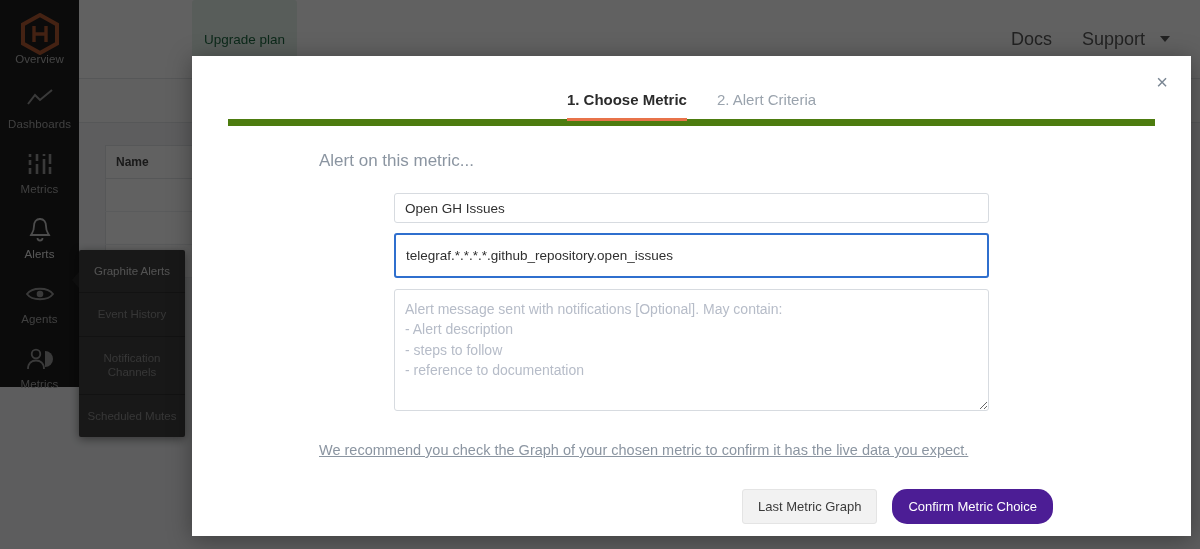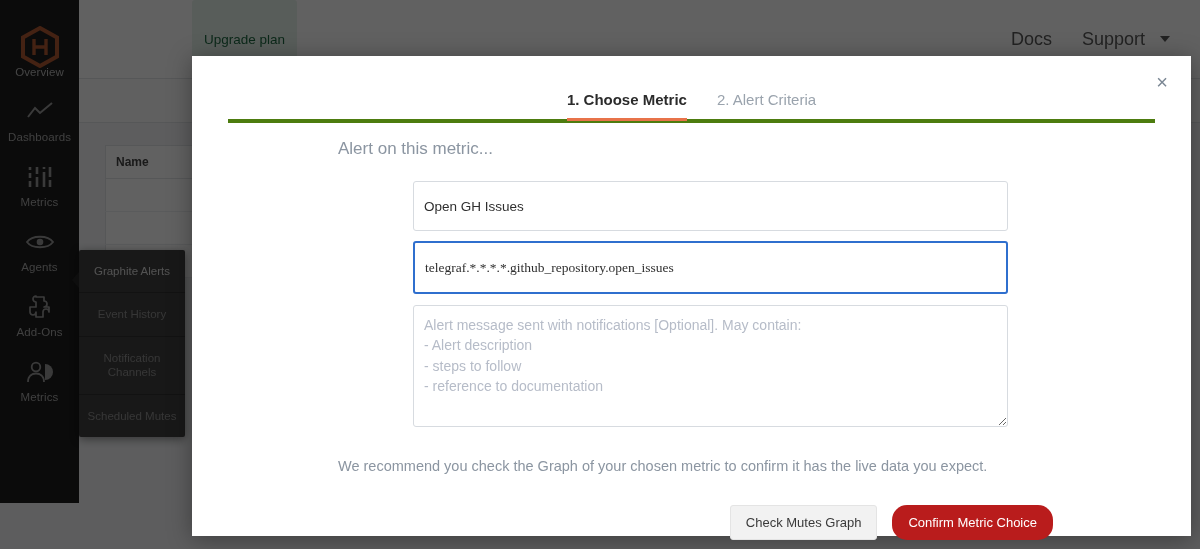--- a/index.html
+++ b/index.html
@@ -101,27 +101,27 @@
   .bg-table td {
     padding: 9px 10px;
     border-bottom: 1px solid #eceef1;
   }
 
   
   .sidebar {
     position: absolute;
     left: 0; top: 0;
     width: 79px;
-    height: 503px;
+    height: 387px;
     background: #1d1d1d;
     z-index: 40;
     display: flex;
     flex-direction: column;
     align-items: center;
-    padding-top: 23px;
+    padding-top: 10px;
     text-align: right;
   }
 
   .nav-item {
     width: 79px;
     padding: 11px 0 10px;
     display: flex;
     flex-direction: column;
     align-items: center;
     gap: 6px;
@@ -210,67 +210,66 @@
     font-family: "Liberation Sans", sans-serif;
   }
 
   .modal-tabs {
     position: relative;
     display: flex;
     justify-content: center;
     gap: 30px;
     padding-top: 33px;
     margin: 0 36px;
-    border-bottom: 4px solid #4d7c0f;
+    border-bottom: 7px solid #4d7c0f;
   }
   .tab {
     font-size: 15px;
     padding-bottom: 10px;
     cursor: pointer;
     color: #9aa3ad;
     position: relative;
     top: 2px;
   }
   .tab.is-active {
     color: #2b2b2b;
     font-weight: 700;
     border-bottom: 3px solid #e8734a;
   }
 
-  .modal-body { padding: 16px 0 0; margin-left: 19px; }
+  .modal-body { padding: 25px 0 0; }
 
   .section-title {
     font-size: 17px;
     color: #8b95a1;
     margin-left: 127px;
     margin-bottom: 22px;
   }
 
   .field-wrap {
     width: 595px;
     margin: 0 auto 0 202px;
   }
 
   .txt-input {
     display: block;
     width: 595px;
-    height: 50px;
+    height: 30px;
     border: 1px solid #d7dbe0;
     border-radius: 3px;
     padding: 0 10px;
     font-size: 13.5px;
     color: #2f2f2f;
     font-family: "Liberation Sans", sans-serif;
     outline: none;
     background: #fff;
   }
   .txt-input.is-focused {
     border: 2px solid #2f6fce;
-    height: 53px;
-    font-family: Liberation Serif, serif;
+    height: 45px;
   }
   .gap-8 { height: 10px; }
 
   .txt-area {
     display: block;
     width: 595px;
     height: 122px;
     margin-top: 11px;
     border: 1px solid #d7dbe0;
     border-radius: 3px;
@@ -284,20 +283,21 @@
     background: #fff;
   }
   .txt-area::placeholder { color: #b6bcc8; }
   .txt-input::placeholder { color: #b6bcc8; }
 
   .recommend-text {
     font-size: 14.5px;
     color: #8b95a1;
     margin-left: 127px;
     margin-top: 31px;
+    text-decoration: underline;
   }
 
   .modal-actions {
     display: flex;
     justify-content: flex-end;
     gap: 15px;
     padding: 31px 138px 0 0;
   }
   .btn {
     font-size: 13px;
@@ -306,21 +306,21 @@
     cursor: pointer;
     font-family: "Liberation Sans", sans-serif;
     border: 1px solid transparent;
   }
   .btn-secondary {
     background: #f2f2f2;
     color: #3a3a3a;
     border-color: #e4e4e4;
   }
   .btn-primary {
-    background: #b91c1c;
+    background: #4c1d95;
     color: #ffffff;
     border-radius: 15px;
   }
 </style>
 </head>
 <body>
 
 <div id="app">
 
   <div class="bg-layer">
@@ -402,39 +402,41 @@
             <path d="M3 1 V4 M3 7 V12 M3 15 V21"></path>
             <path d="M10 1 V8 M10 11 V21"></path>
             <path d="M17 1 V3 M17 6 V21"></path>
             <path d="M23 1 V11 M23 14 V21"></path>
           </g>
         </svg>
       </span>
       <span class="nav-label">Metrics</span>
     </a>
 
+    <a class="nav-item is-active">
+      <span class="nav-icon">
+        <svg width="24" height="25" viewBox="0 0 24 25">
+          <path d="M12 2 C8 2 6 5 6 9 c0 6 -2 7 -3 9 h18 c-1 -2 -3 -3 -3 -9 c0 -4 -2 -7 -6 -7 z" fill="none" stroke="#c9c9c9" stroke-width="1.8"></path>
+          <path d="M12 1 V3" stroke="#c9c9c9" stroke-width="1.8"></path>
+          <path d="M9.5 21 a2.5 2.5 0 0 0 5 0" fill="none" stroke="#c9c9c9" stroke-width="1.8"></path>
+        </svg>
+      </span>
+      <span class="nav-label">Alerts</span>
+    </a>
 
     <a class="nav-item">
       <span class="nav-icon">
         <svg width="28" height="18" viewBox="0 0 28 18">
           <path d="M1 9 C6 2 22 2 27 9 C22 16 6 16 1 9 z" fill="none" stroke="#9a9a9a" stroke-width="1.8"></path>
           <circle cx="14" cy="9" r="3.3" fill="#9a9a9a"></circle>
         </svg>
       </span>
       <span class="nav-label">Agents</span>
     </a>
 
-    <a class="nav-item">
-      <span class="nav-icon">
-        <svg width="26" height="25" viewBox="0 0 26 25">
-          <path d="M9 2 h8 v4 a3 3 0 0 1 0 6 v0 h5 v5 a3 3 0 0 0 -6 0 v5 H9 v-5 a3 3 0 0 1 -6 0 v-5 h6 v-5 a3 3 0 0 1 0 -6 z" fill="none" stroke="#9a9a9a" stroke-width="1.7" stroke-linejoin="round"></path>
-        </svg>
-      </span>
-      <span class="nav-label">Add-Ons</span>
-    </a>
 
     <a class="nav-item">
       <span class="nav-icon">
         <svg width="28" height="22" viewBox="0 0 28 22">
           <circle cx="10" cy="6" r="4.3" fill="none" stroke="#9a9a9a" stroke-width="1.8"></circle>
           <path d="M2 21 C2 15 6 12.5 10 12.5 C14 12.5 18 15 18 21" fill="none" stroke="#9a9a9a" stroke-width="1.8"></path>
           <path d="M19 3 a7 7 0 0 1 0 16 z" fill="#9a9a9a"></path>
         </svg>
       </span>
       <span class="nav-label">Metrics</span>
@@ -478,19 +480,19 @@
 
         <textarea class="txt-area" placeholder="Alert message sent with notifications [Optional]. May contain:
 - Alert description
 - steps to follow
 - reference to documentation" style=""></textarea>
       </div>
 
       <div class="recommend-text">We recommend you check the Graph of your chosen metric to confirm it has the live data you expect.</div>
 
       <div class="modal-actions">
-        <button class="btn btn-secondary">Check Mutes Graph</button>
+        <button class="btn btn-secondary">Last Metric Graph</button>
         <button class="btn btn-primary">Confirm Metric Choice</button>
       </div>
     </div>
   </div>
 
 </div>
 
 </body></html>

